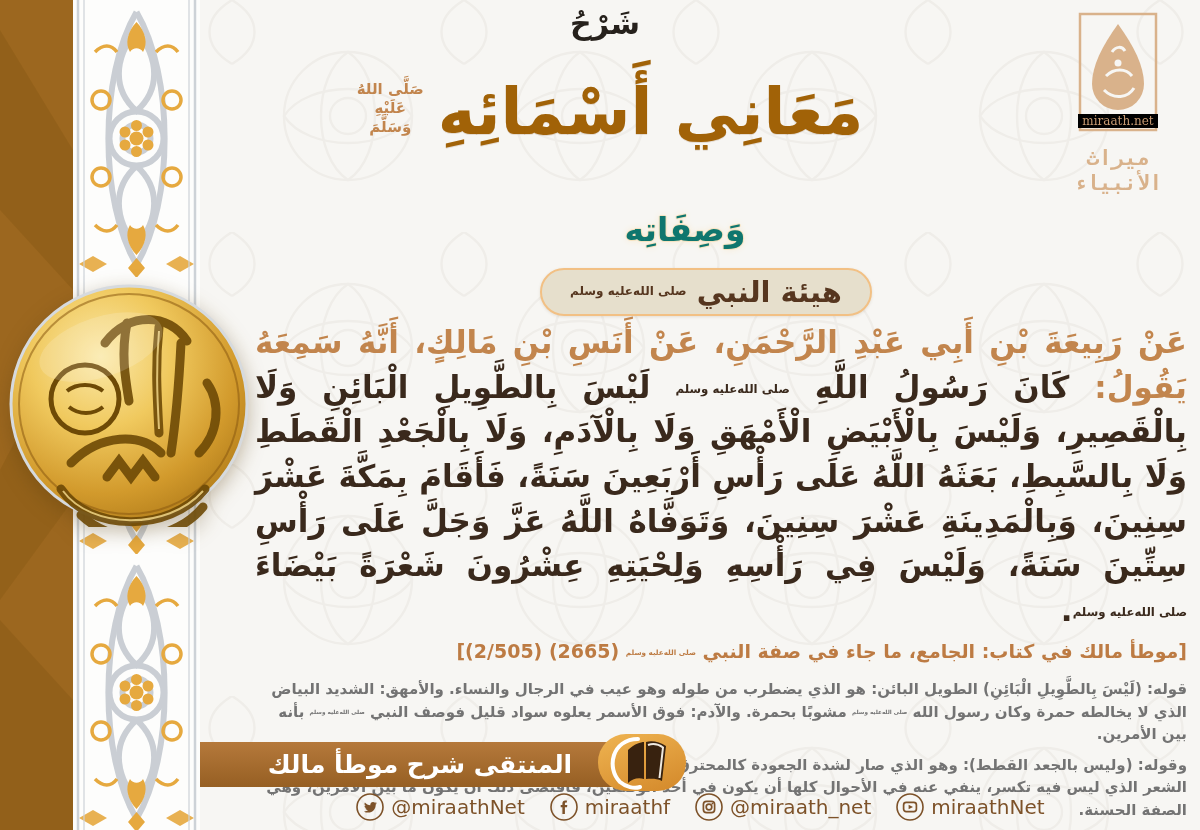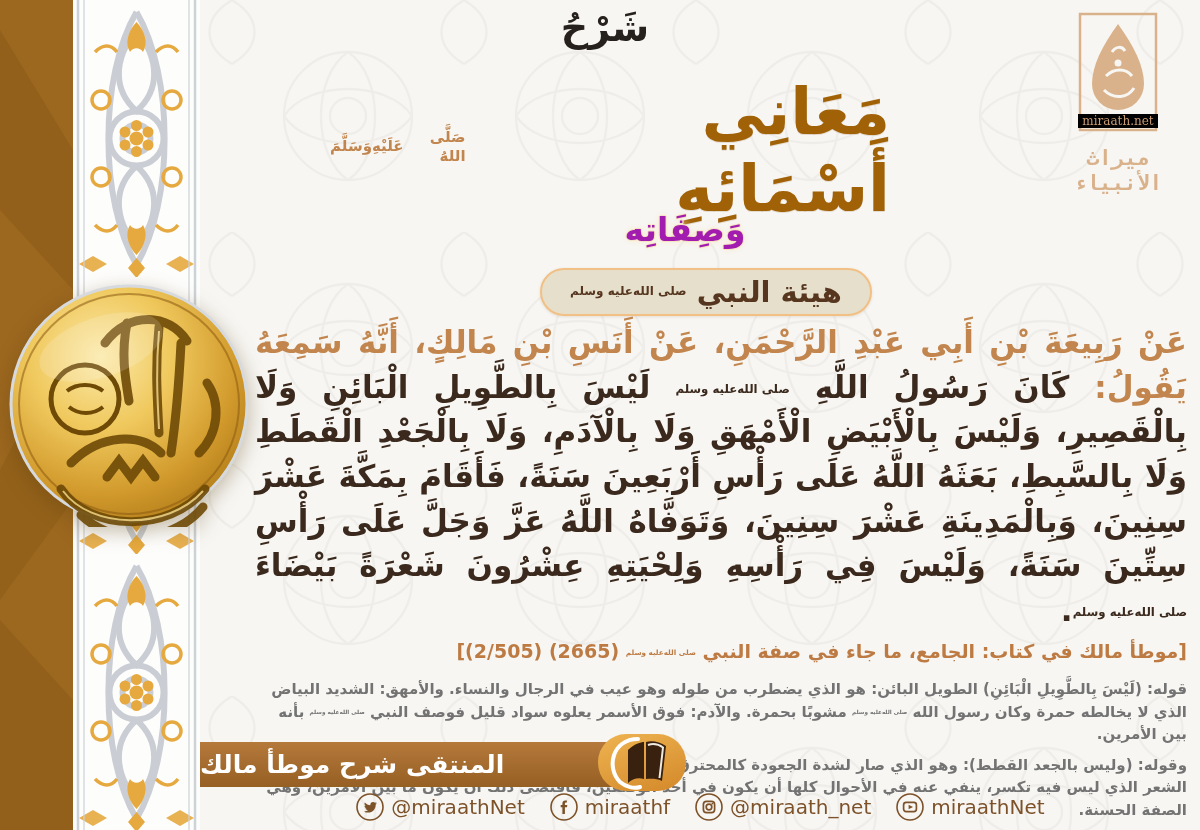--- a/index.html
+++ b/index.html
@@ -19,29 +19,29 @@
     filter:drop-shadow(0 6px 10px rgba(90,60,10,.35));}
   
   .logo{position:absolute;left:1058px;top:8px;width:120px;height:190px;z-index:2;}
   .logo-url{position:absolute;left:0;right:0;top:106px;text-align:center;
     font-family:"DejaVu Serif", serif;font-size:12px;color:#c89b73;z-index:2;}
   .logo-url span{background:#000000;padding:0 4px;}
   .logo-brand{position:absolute;left:-20px;right:-20px;top:138px;text-align:center;
     font-size:21px;font-weight:bold;color:#d9b28b;font-family:Liberation Mono, monospace;}
   
   .pre-title{position:absolute;left:540px;top:6px;width:130px;text-align:center;z-index:2;
-    font-size:38px;font-weight:bold;color:#26211c;}
+    font-size:30px;font-weight:bold;color:#26211c;}
   .main-title-row{position:absolute;left:330px;top:74px;width:560px;z-index:2;
     display:flex;justify-content:center;align-items:center;gap:14px;}
   .main-title-text{font-size:64px;font-weight:bold;color:#a16207;line-height:1.2;
     text-shadow:0 1px 0 rgba(120,70,20,.15);}
-  .salawat{display:flex;flex-direction:row;align-items:center;line-height:1.25;
+  .salawat{display:flex;flex-direction:column;align-items:center;line-height:1.25;
     font-size:15px;font-weight:bold;color:#c2854d;transform:translateY(-4px);}
   .subtitle{position:absolute;left:590px;top:210px;width:190px;text-align:center;z-index:2;
-    font-size:33px;font-weight:bold;color:#a21caf;
+    font-size:33px;font-weight:bold;color:#0f766e;
     text-shadow:-1px 0 0 #f6e3c1,1px 0 0 #f6e3c1,0 -1px 0 #f6e3c1,0 1px 0 #f6e3c1,0 0 7px #f8e8cb;}
   
   .badge{position:absolute;left:540px;top:268px;z-index:2;
     display:inline-flex;align-items:center;gap:10px;
     background:#e6dfcc;border:2px solid #f2c084;border-radius:30px;
     padding:5px 28px;font-size:29px;font-weight:bold;color:#56361f;
     box-shadow:0 1px 3px rgba(120,90,40,.15);}
   .badge .saw{font-size:12px;}
   
   .content{position:absolute;left:255px;top:320px;width:932px;z-index:2;}
@@ -54,21 +54,21 @@
   .commentary{font-size:15px;font-weight:bold;line-height:1.5;color:#737373;text-align:right;}
   .commentary.first{margin-top:16px !important;}
   .commentary + .commentary{margin-top:8px !important;}
   
   .saw{display:inline-flex;flex-direction:row;align-items:center;vertical-align:middle;
     font-size:.38em;line-height:1.1;font-weight:bold;text-align:center;}
   .saw span{display:block;white-space:nowrap;}
   
   .banner{position:absolute;left:200px;top:742px;width:440px;height:45px;z-index:2;
     background:linear-gradient(180deg,#b5793b,#965f23);
-    display:flex;align-items:center;justify-content:flex-start;}
+    display:flex;align-items:center;justify-content:center;}
   .banner-label{color:#fff;font-size:25px;font-weight:bold;}
   .banner-cap{position:absolute;left:598px;top:734px;width:88px;height:57px;z-index:3;
     background:linear-gradient(160deg,#efb451,#d3882a);border-radius:28px;}
   .banner-cap svg{position:absolute;inset:0;}
   
   .footer{position:absolute;left:200px;right:0;top:786px;height:42px;z-index:2;
     display:flex;align-items:center;justify-content:center;gap:24px;}
   .social{display:flex;align-items:center;gap:6px;color:#7d5229;font-size:20px;cursor:pointer;}
   .social svg{flex:0 0 auto;}
 </style>

